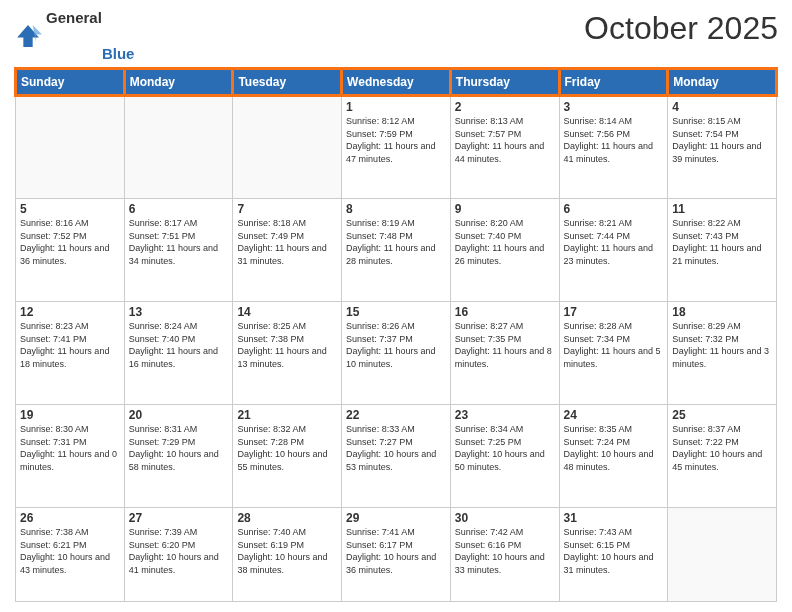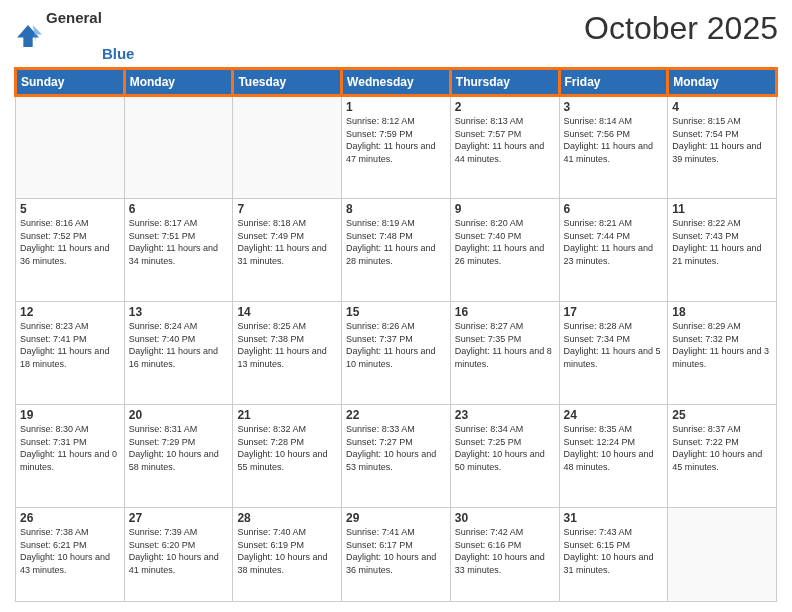--- a/index.html
+++ b/index.html
@@ -298,21 +298,21 @@
           <td>
             <span class="day-num">23</span>
             <div class="cell-info">Sunrise: 8:34 AM
 Sunset: 7:25 PM
 Daylight: 10 hours
 and 50 minutes.</div>
           </td>
           <td>
             <span class="day-num">24</span>
             <div class="cell-info">Sunrise: 8:35 AM
-Sunset: 12:24 PM
+Sunset: 7:24 PM
 Daylight: 10 hours
 and 48 minutes.</div>
           </td>
           <td>
             <span class="day-num">25</span>
             <div class="cell-info">Sunrise: 8:37 AM
 Sunset: 7:22 PM
 Daylight: 10 hours
 and 45 minutes.</div>
           </td>

